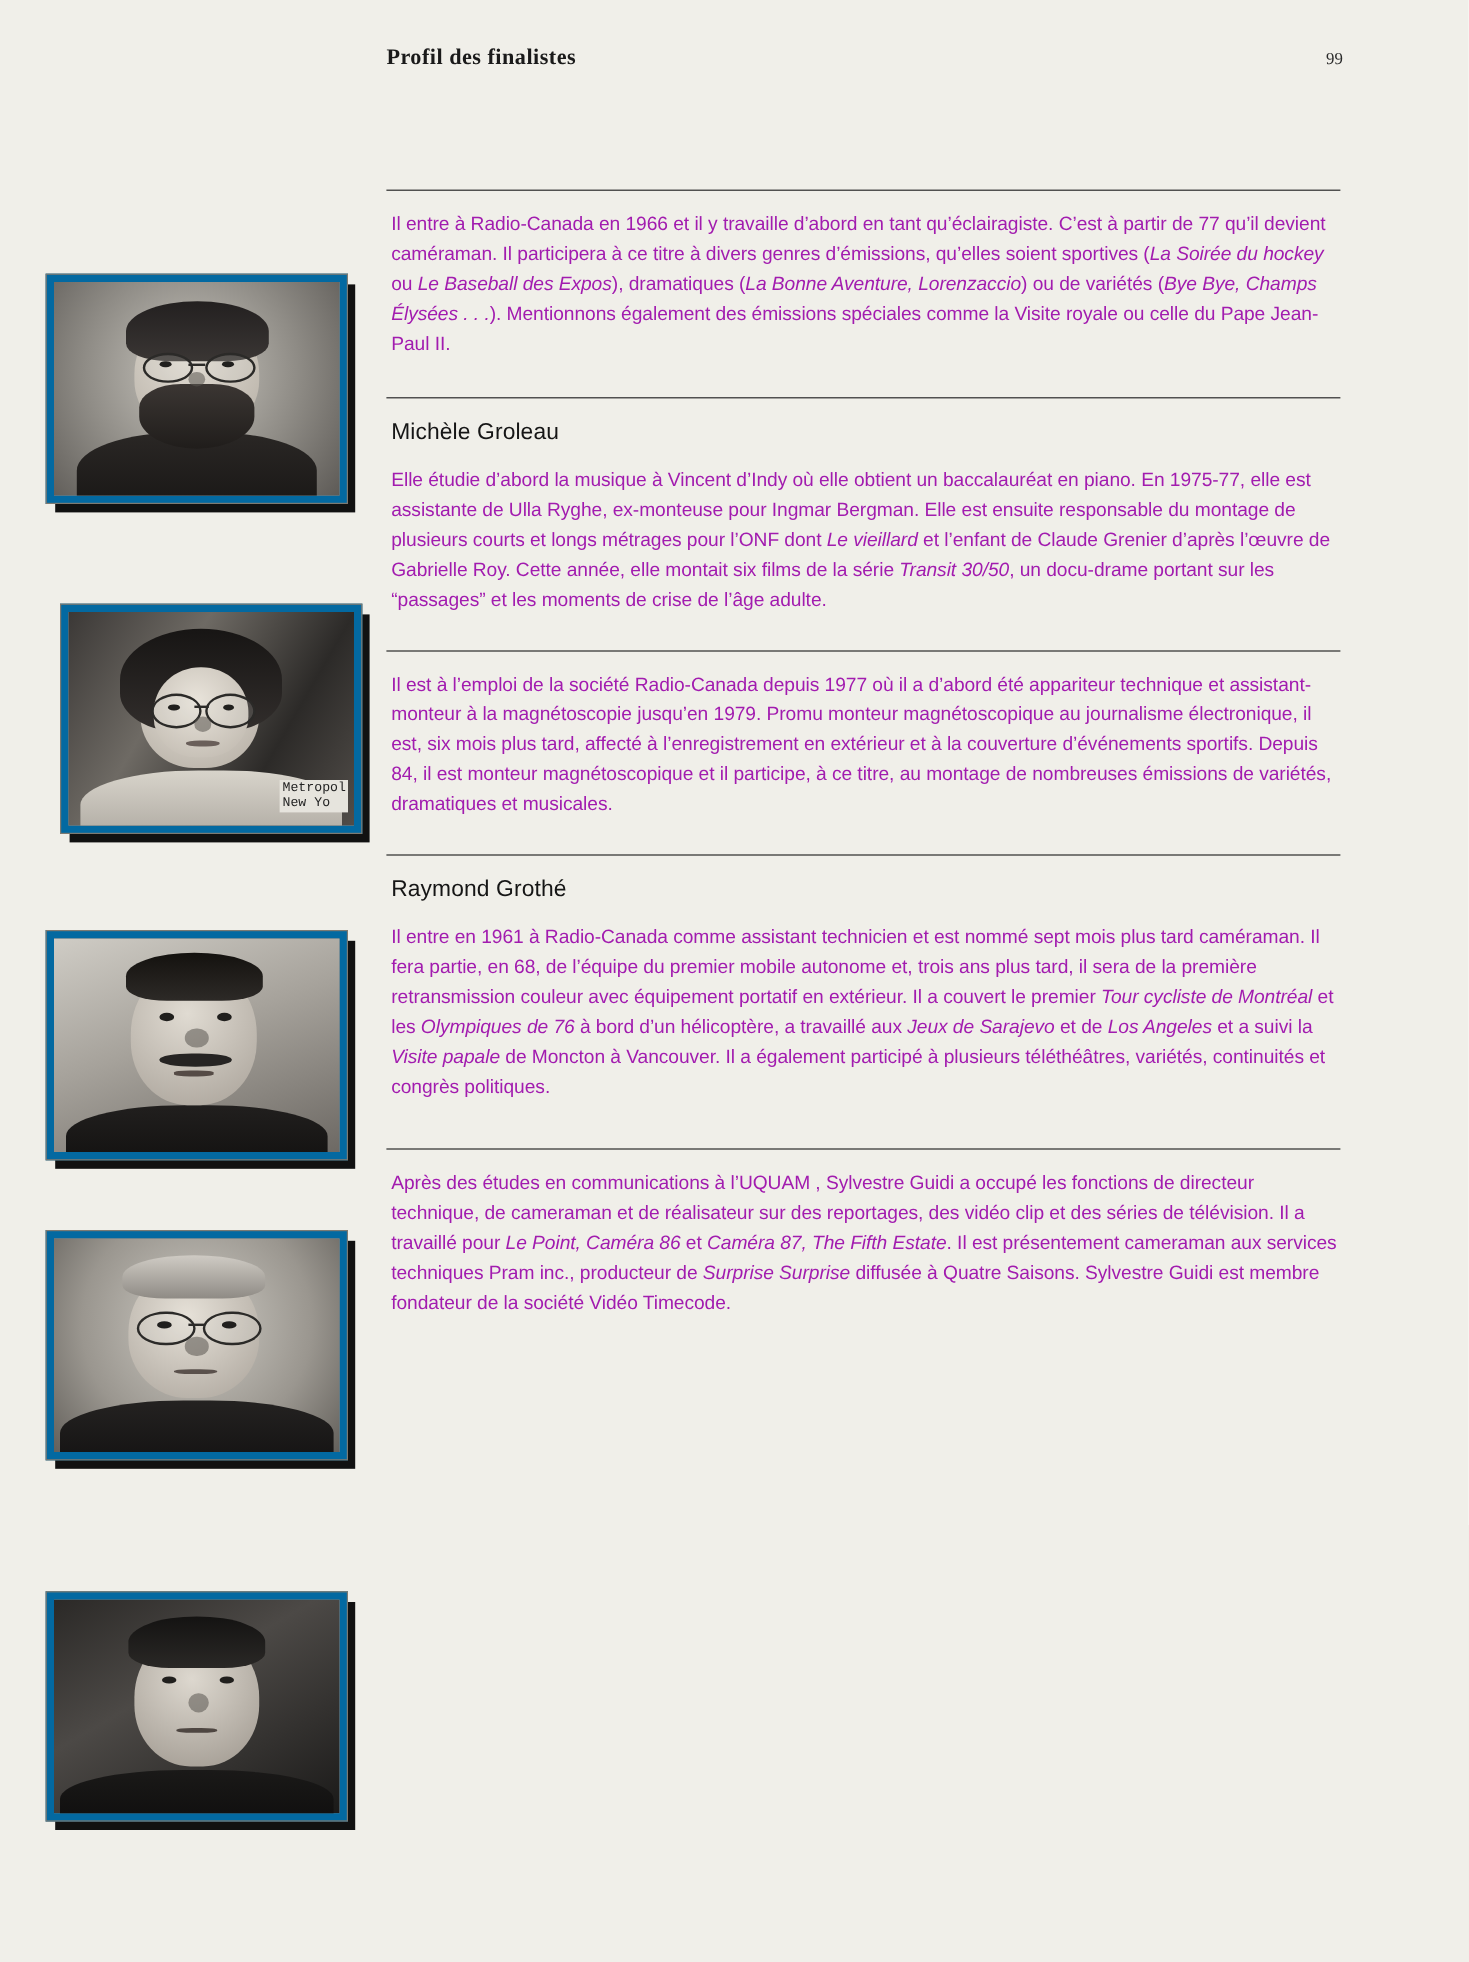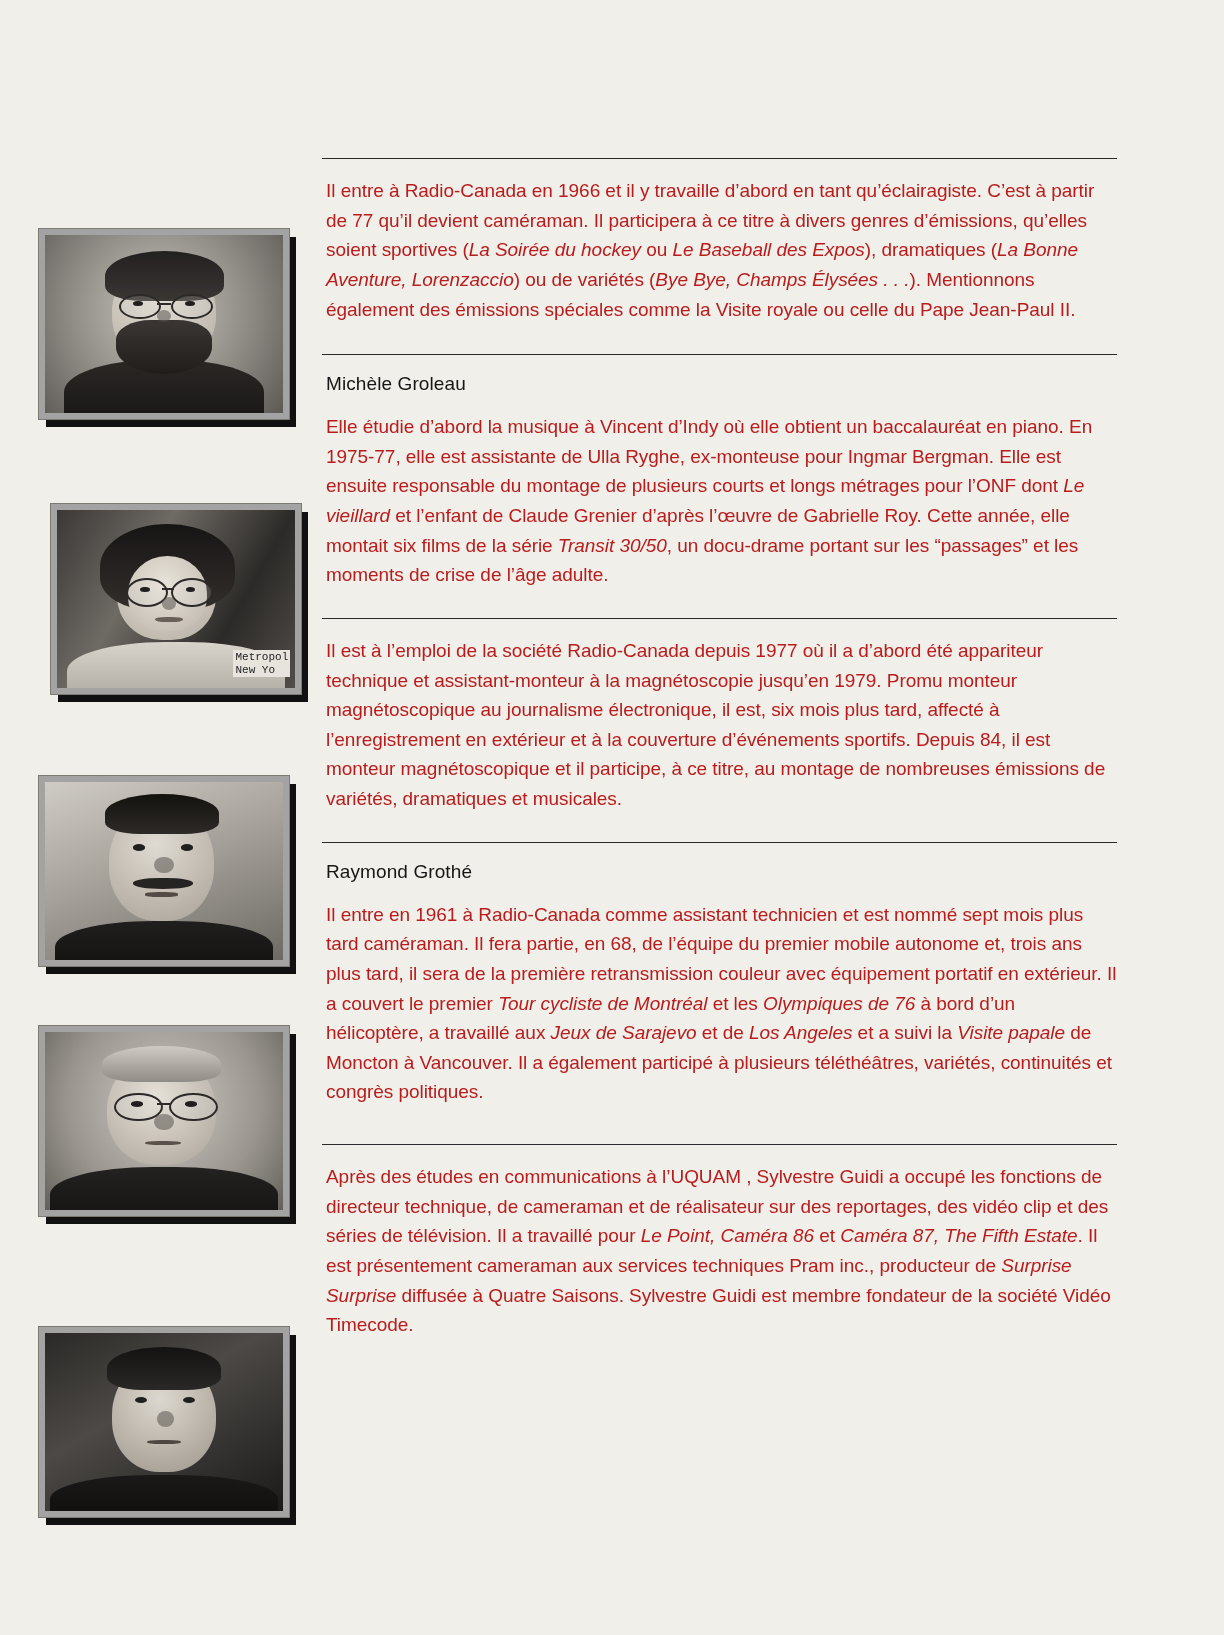--- a/index.html
+++ b/index.html
@@ -59,23 +59,23 @@
     width: 100%;
   }
   .entry-name {
     font-size: 19px;
     color: #161616;
     letter-spacing: 0.1px;
     margin: 18px 0 0 4px;
     font-weight: 400;
   }
   .entry-body {
-    font-size: 19px;
+    font-size: 16px;
     line-height: 1.56;
-    color: #b91c1c;
+    color: #a21caf;
     margin: 17px 0 0 4px;
     text-align: left;
     letter-spacing: -0.05px;
   }
   .entry-body i { font-style: italic; }
 
   
   .photo {
     position: absolute;
     width: 250px;
@@ -88,21 +88,21 @@
     width: 100%;
     height: 100%;
     background: #111;
   }
   .photo .frame {
     position: absolute;
     left: 0;
     top: 0;
     width: 100%;
     height: 100%;
-    background: #a3a3a3;
+    background: #0369a1;
     border: 1px solid #7d7a72;
     overflow: hidden;
   }
   .photo .inner {
     position: absolute;
     left: 6px;
     top: 6px;
     right: 6px;
     bottom: 6px;
     overflow: hidden;
@@ -168,20 +168,24 @@
     position: absolute;
     background: #262423;
     border-radius: 45% 45% 50% 50%;
   }
 </style>
 </head>
 <body>
 
 <div class="page">
 
+  <div class="header">
+    <div class="header-title">Profil des finalistes</div>
+    <div class="header-page-number">99</div>
+  </div>
 
   <div class="photo" style="left:38px; top:228px;">
     <div class="shadow"></div>
     <div class="frame">
       <div class="inner">
         <div class="pf-bg" style="background:radial-gradient(circle at 48% 42%, #c9c6bf 0%, #8f8c86 55%, #5d5a56 100%);"></div>
         <div class="pf-body" style="left:8%; top:70%; width:84%; height:40%; background:linear-gradient(180deg,#2a2725,#171514);"></div>
         <div class="pf-head" style="left:28%; top:14%; width:44%; height:58%; background:radial-gradient(circle at 45% 35%, #e3ded5, #b4ada3);"></div>
         <div class="pf-hair" style="left:25%; top:9%; width:50%; height:28%; background:linear-gradient(180deg,#232020,#3a3634);"></div>
         <div class="pf-beard" style="left:30%; top:48%; width:40%; height:30%; background:linear-gradient(180deg,#3b3633,#201d1b);"></div>

